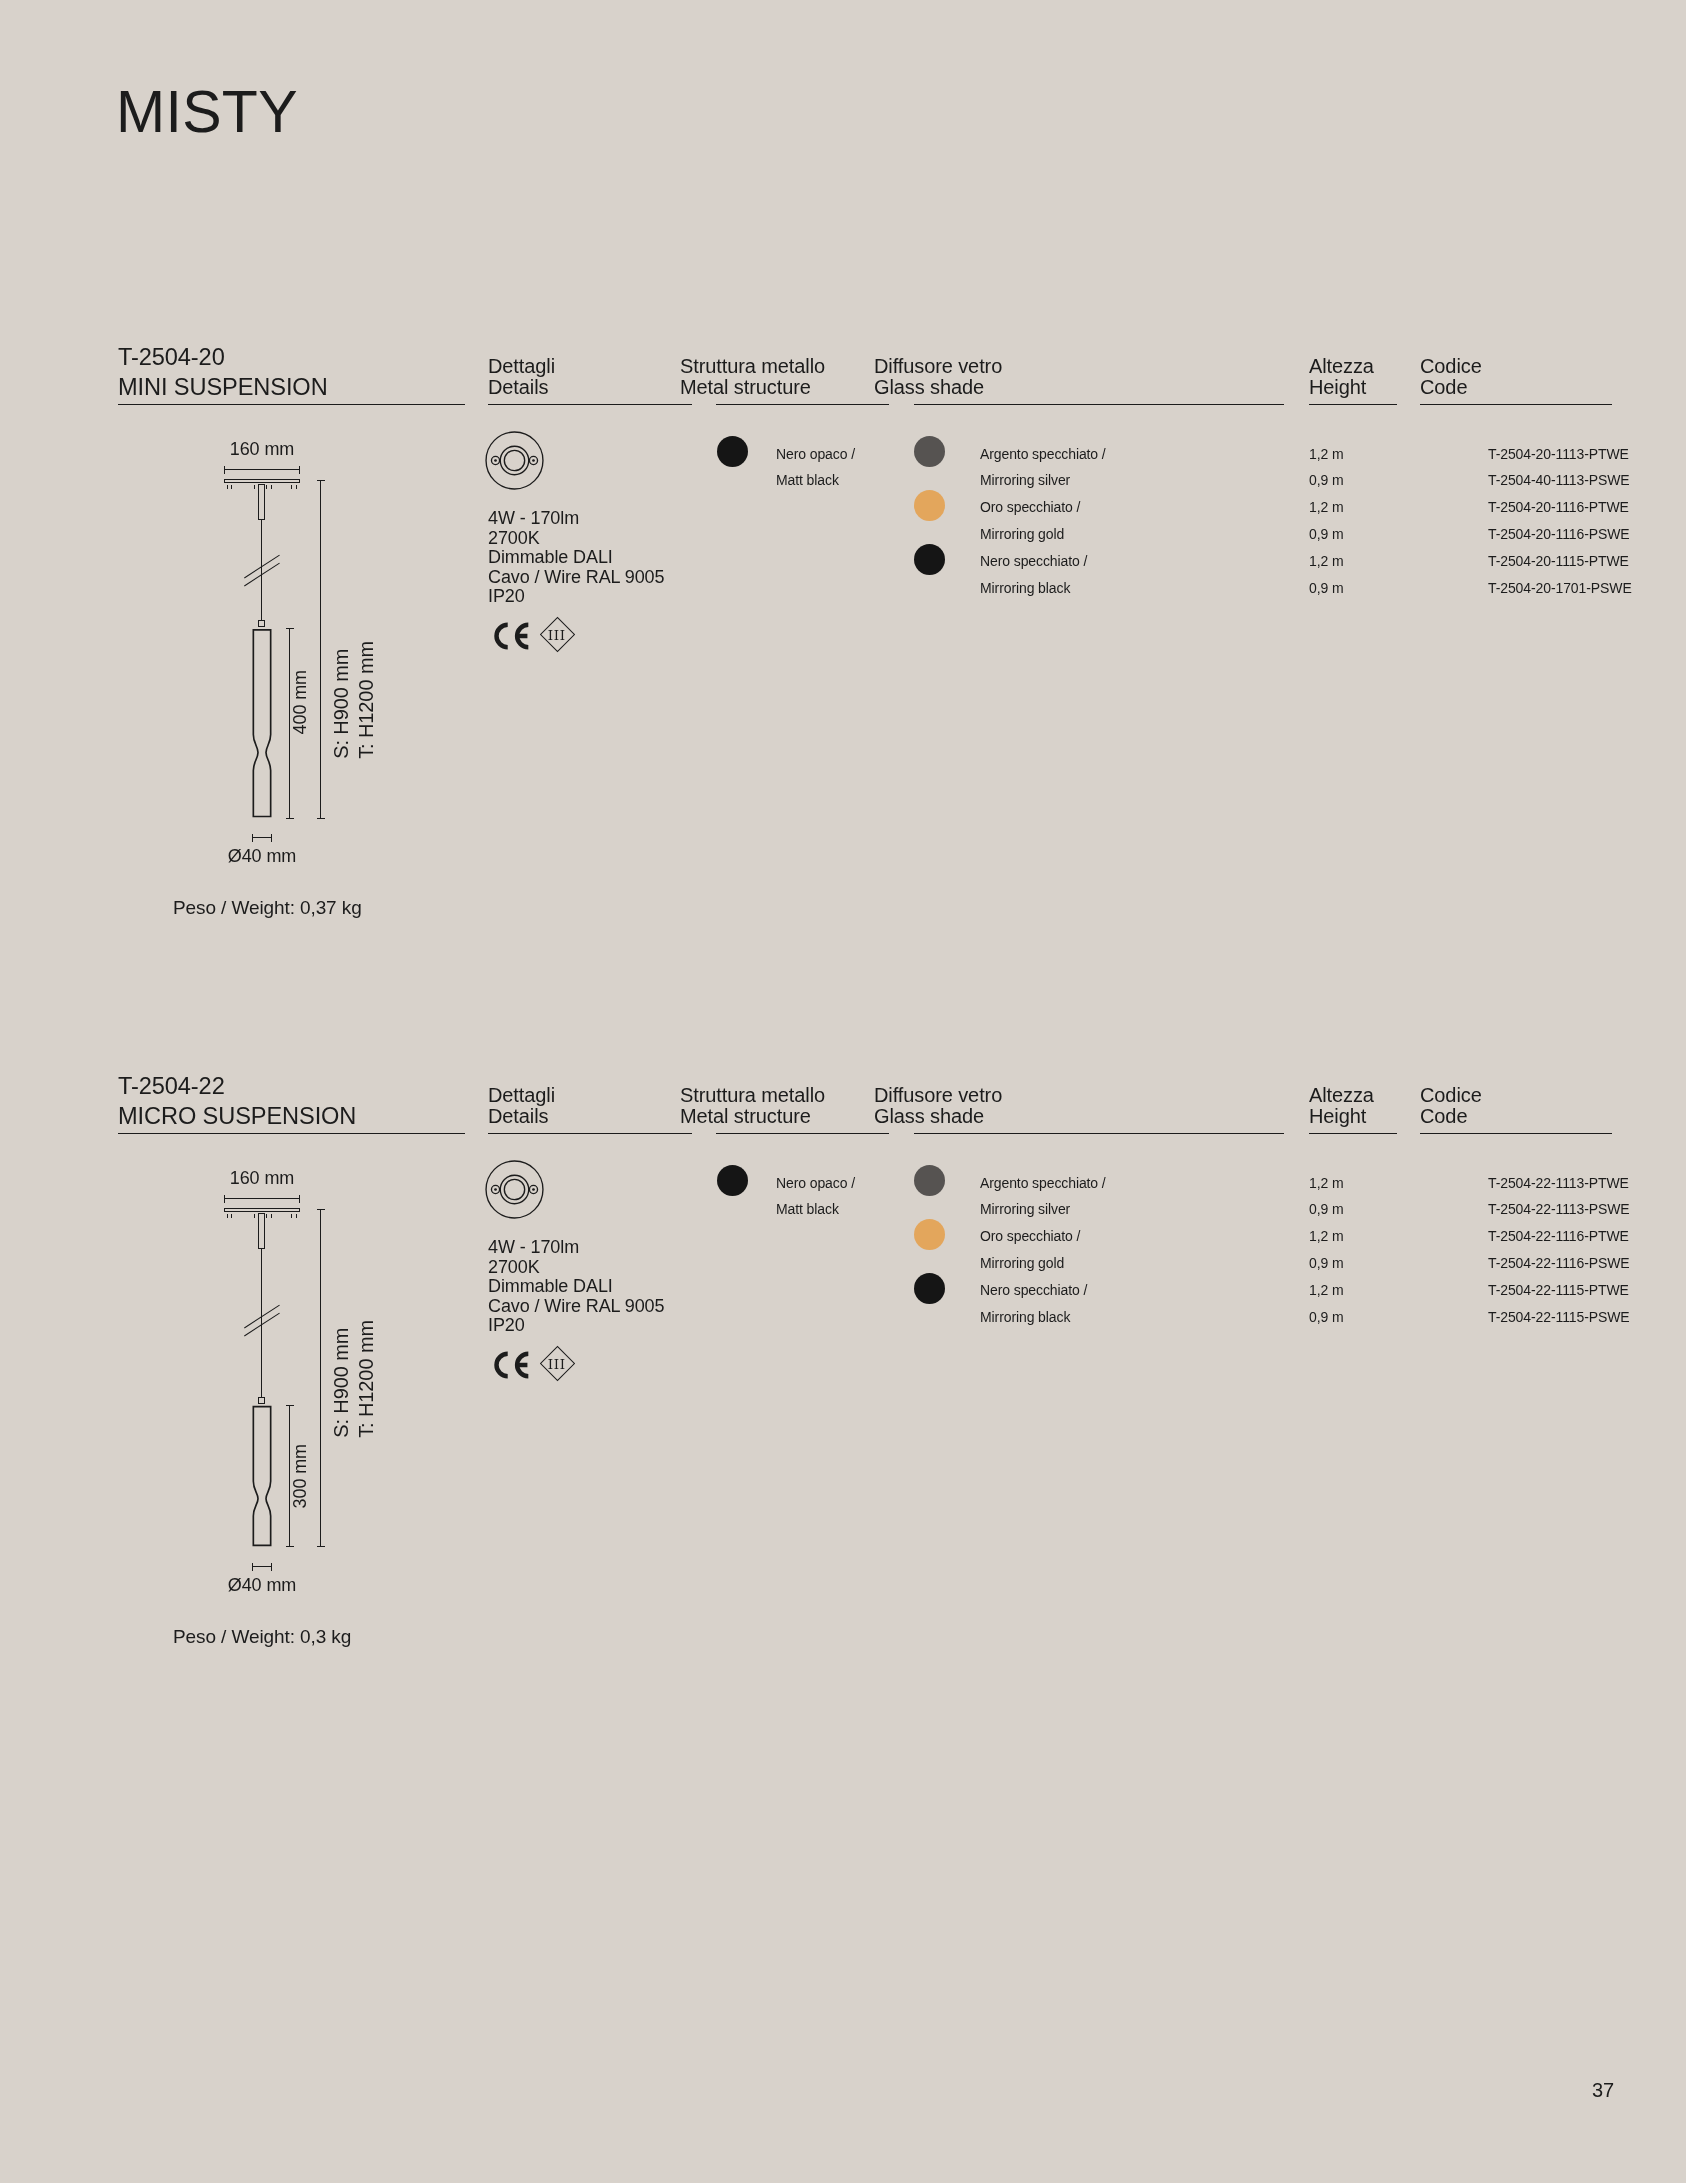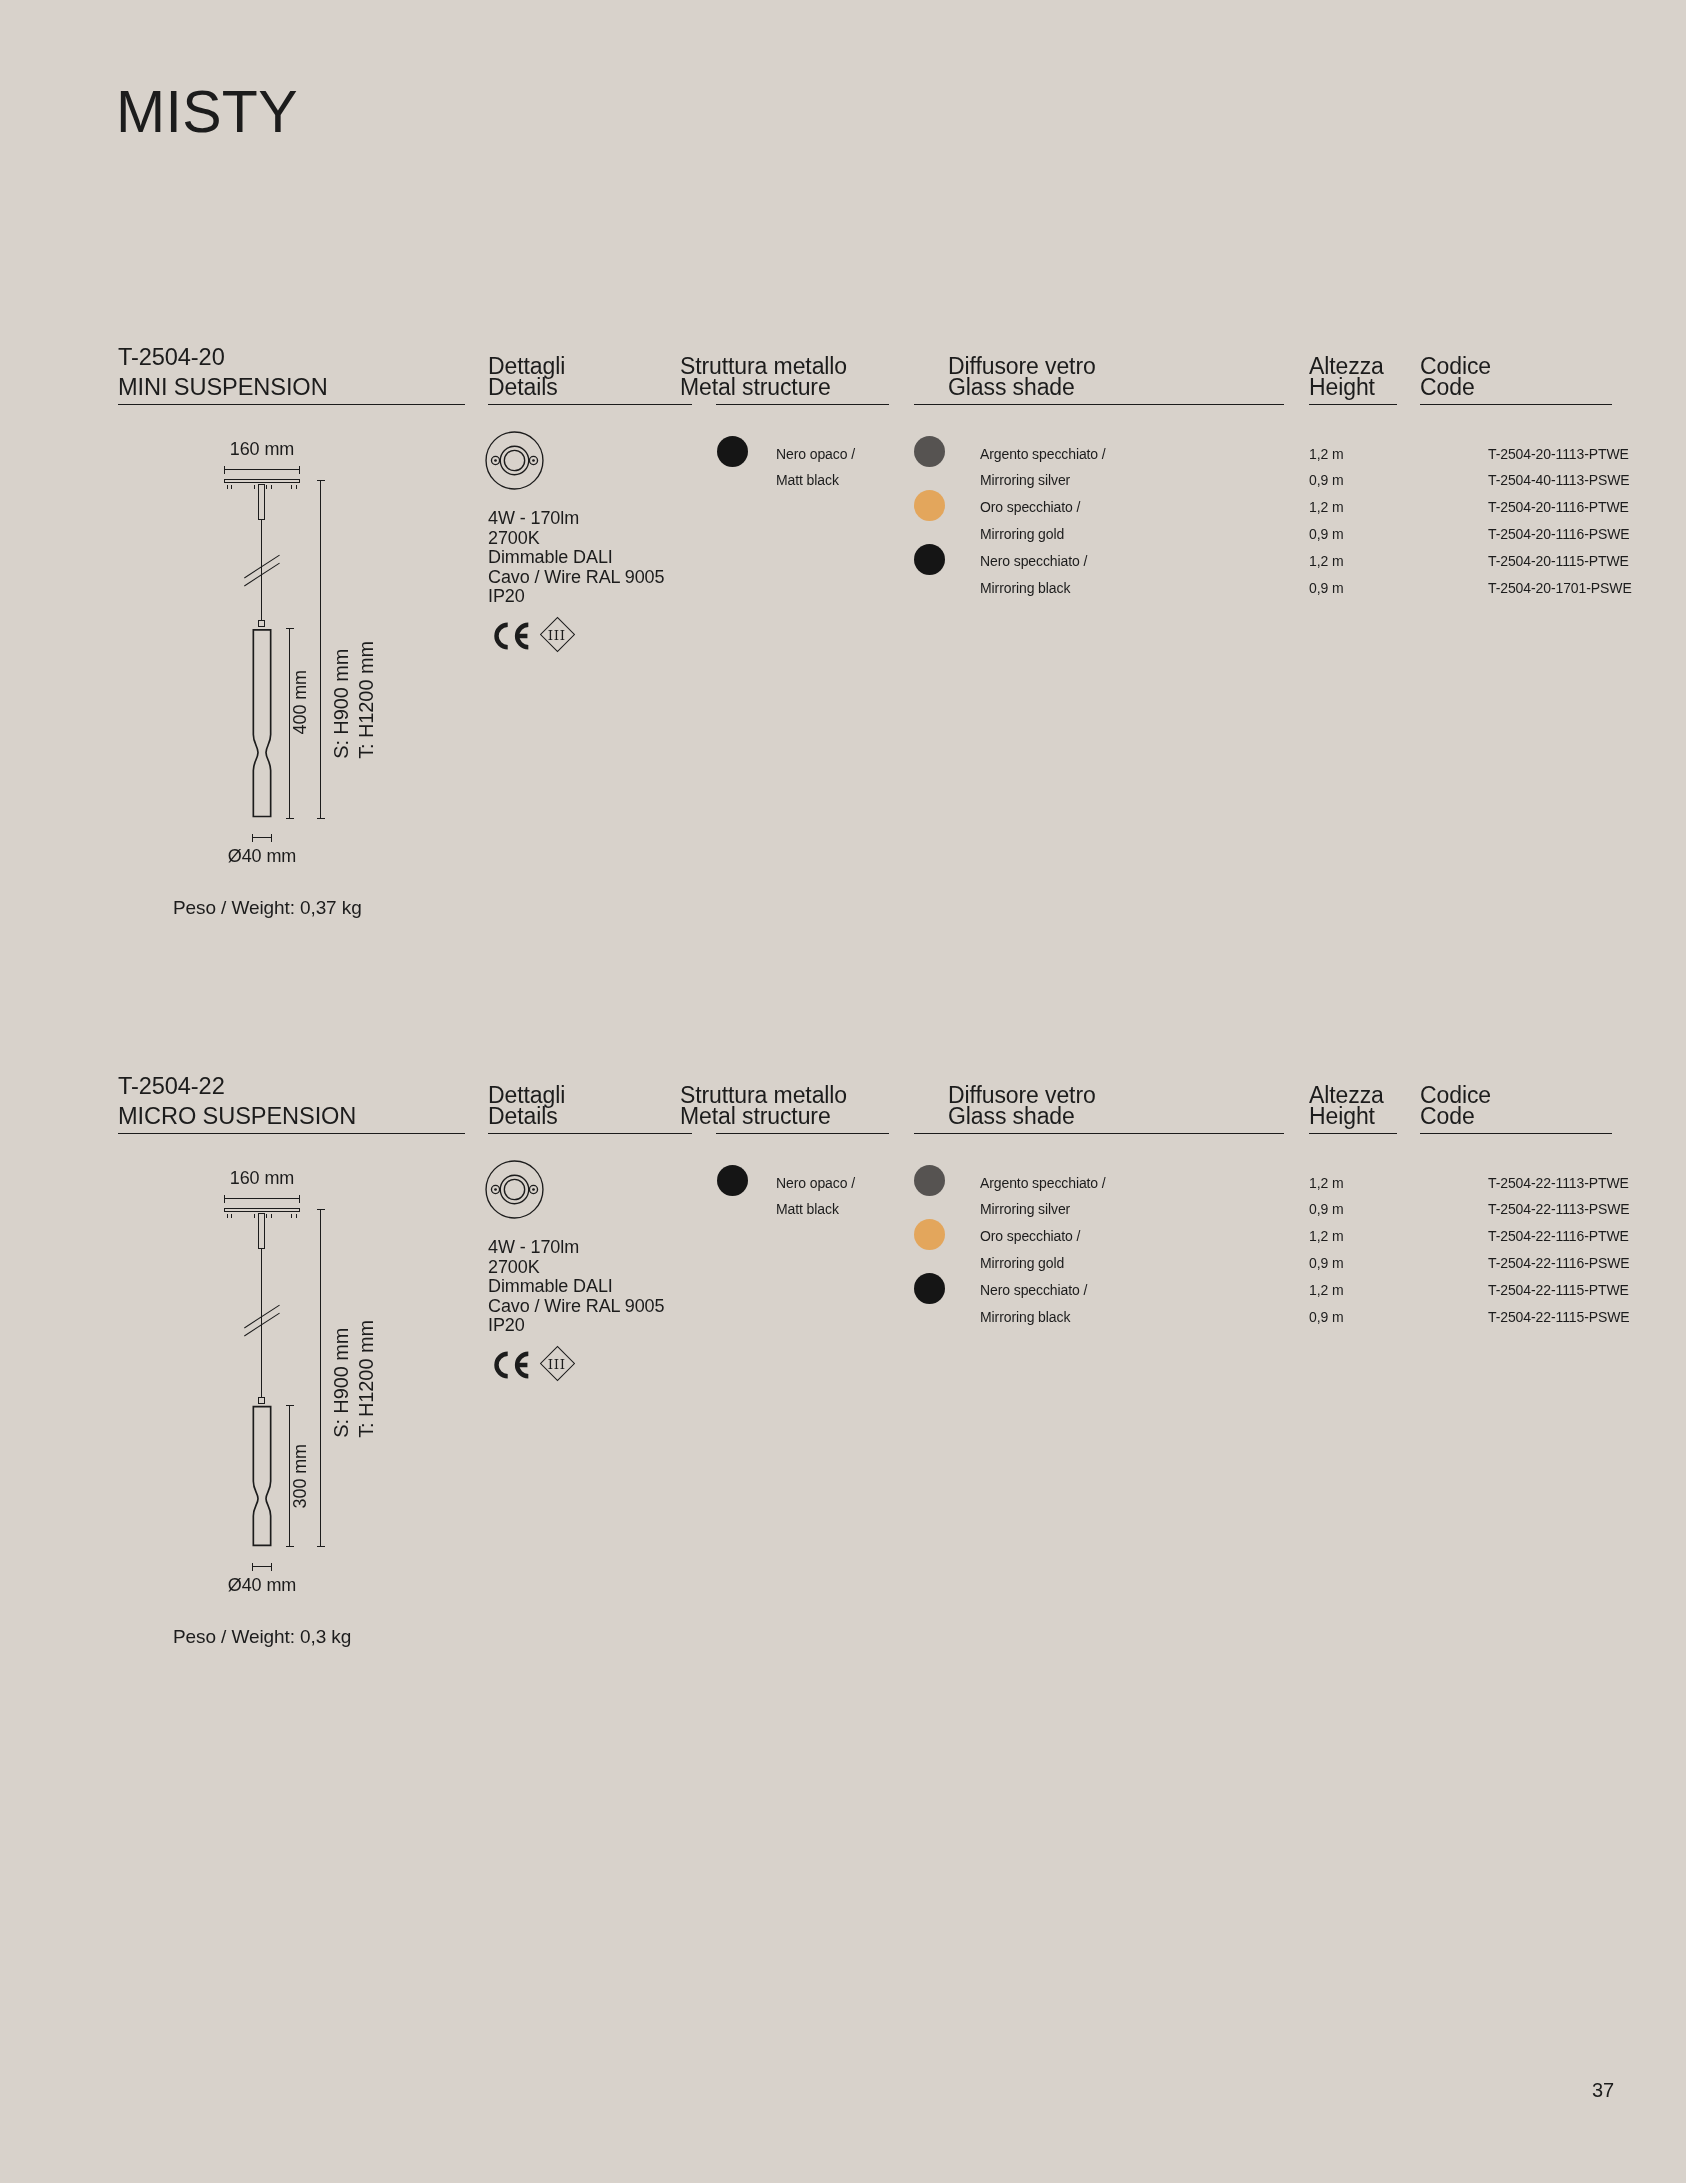--- a/index.html
+++ b/index.html
@@ -8,22 +8,22 @@
   .title{position:absolute;left:116px;top:78px;font-size:59px;font-weight:400;letter-spacing:0.3px}
   .pagenum{position:absolute;left:1565px;top:2079px;width:49px;text-align:right;font-size:20px}
 
   .sec{position:absolute;left:0;width:1687px;height:614px}
   #s0{top:345px}
   #s1{top:1074px}
 
   .sec-title{position:absolute;left:118px;top:-2.7px;font-size:23.6px;line-height:30px}
   .rule{position:absolute;top:59px;height:1.3px;background:#1c1c1c}
   .r-title{left:118px;width:347px}
-  .col{position:absolute;top:10.8px;font-size:23px;line-height:21.6px}
-  .c-det{left:488px}.c-met{left:680px}.c-gla{left:948px}.c-alt{left:1309px}.c-cod{left:1420px}
+  .col{position:absolute;top:10.8px;font-size:20px;line-height:21.6px}
+  .c-det{left:488px}.c-met{left:680px}.c-gla{left:874px}.c-alt{left:1309px}.c-cod{left:1420px}
   .r-det{left:488px;width:204px}.r-met{left:716px;width:173px}.r-gla{left:914px;width:370px}
   .r-alt{left:1309px;width:88px}.r-cod{left:1420px;width:192px}
 
   
   .otxt,.oalt,.ocod,.mline{position:absolute;font-size:14px;line-height:21px;white-space:nowrap}
   .otxt{left:980px}.oalt{left:1309px}.ocod{left:1488px}
   .r0{top:99px}.r1{top:125px}.r2{top:152px}.r3{top:179px}.r4{top:206px}.r5{top:233px}
   .dot{position:absolute;width:31px;height:31px;border-radius:50%}
   .o-dot{left:914px}
   .od0{top:91px}.od1{top:145px}.od2{top:199px}

